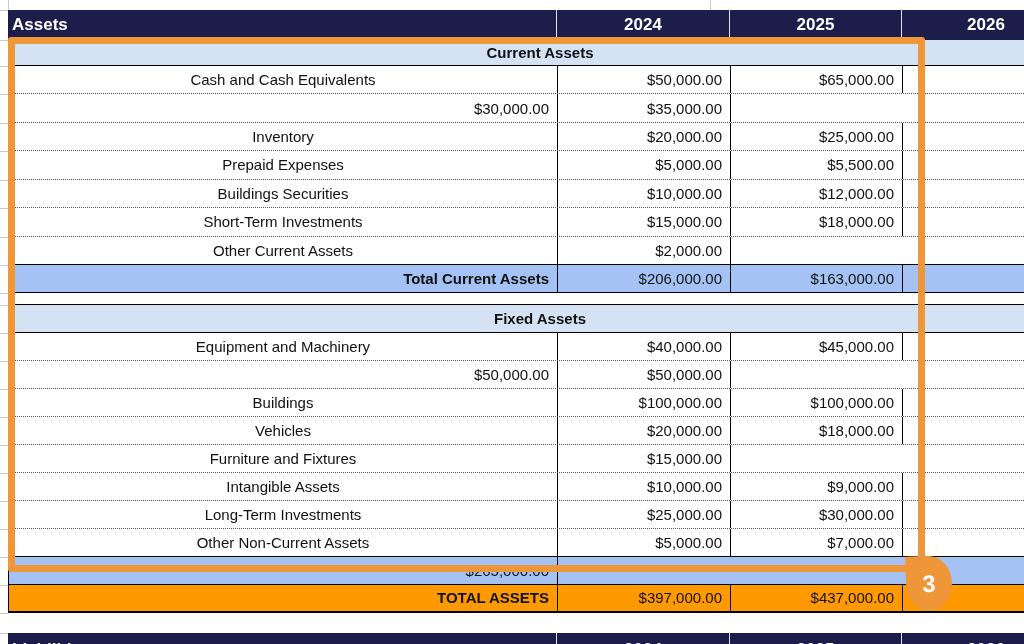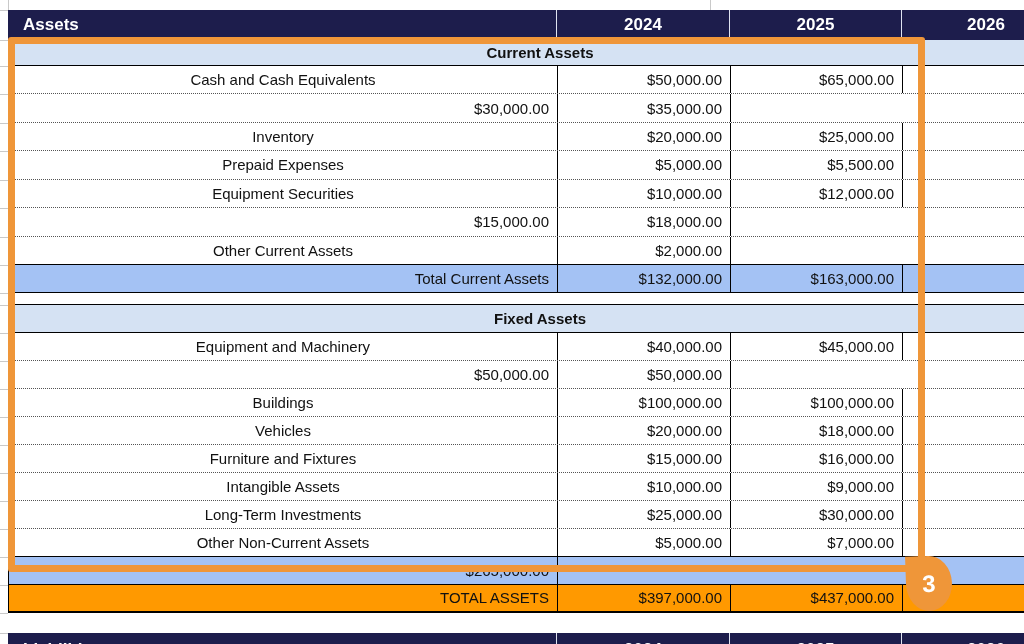--- a/index.html
+++ b/index.html
@@ -15,27 +15,27 @@
   .vline{position:absolute; width:1px; background:var(--grid);}
   .tick{position:absolute; left:0; width:8px; height:1px; background:var(--grid);}
   
   .tbl{position:absolute; left:8px; top:10px; width:1062px;}
   .grid{display:grid; grid-template-columns:549px 173px 172px 168px; box-sizing:border-box;}
   .row{box-sizing:border-box; border-left:1px solid #000;}
   .cell{box-sizing:border-box; display:flex; align-items:center; overflow:hidden; white-space:nowrap;}
   .cell.cb{border-right:1px solid #000;}
   .center{justify-content:center;}
   .right{justify-content:flex-end; padding-right:8px;}
-  .bold{font-weight:normal;}
+  .bold{font-weight:bold;}
   .fs15{font-size:15px;}
   
   .hdr{height:30px; background:var(--navy); color:#fff; font-weight:bold; font-size:17px;}
   .hdr .cell{border-right:1px solid #dfe3f0;}
   .hdr .cell:last-child{border-right:none;}
-  .hdr .hlabel{padding-left:15px;}
+  .hdr .hlabel{padding-left:4px;}
   .hdr .hyear{justify-content:center;}
   .r-sechdr{background:var(--sec); border-bottom:1px solid #000;}
   .r-sechdr .cell{grid-column:1 / -1; font-weight:bold; font-size:15px; justify-content:center;}
   .r-data{border-bottom:1px dotted #555; background:#fff;}
   .r-data.lastrow{border-bottom:1px solid #000;}
   .r-total{background:var(--tot); border-bottom:1px solid #000;}
   .r-grand{background:var(--grand); border-bottom:2px solid #000;}
   .r-gap{background:#fff; border-bottom:1px solid #000;}
   .r-gap.nob{border-bottom:none;}
   
@@ -111,38 +111,39 @@
           <div class="cell fs15 right cb">$25,000.00</div>
           <div class="cell fs15 right"></div>
         </div>
         <div class="grid row r-data" style="height: 28.43px;">
           <div class="cell fs15 center cb">Prepaid Expenses</div>
           <div class="cell fs15 right cb">$5,000.00</div>
           <div class="cell fs15 right cb">$5,500.00</div>
           <div class="cell fs15 right"></div>
         </div>
         <div class="grid row r-data" style="height: 28.43px;">
-          <div class="cell fs15 center cb">Equipment Securities</div>
+          <div class="cell fs15 center cb">Buildings Securities</div>
           <div class="cell fs15 right cb">$10,000.00</div>
           <div class="cell fs15 right cb">$12,000.00</div>
           <div class="cell fs15 right"></div>
         </div>
         <div class="grid row r-data" style="height: 28.43px;">
+          <div class="cell fs15 center cb">Short-Term Investments</div>
           <div class="cell fs15 right cb">$15,000.00</div>
           <div class="cell fs15 right cb">$18,000.00</div>
           <div class="cell fs15 right"></div>
         </div>
         <div class="grid row r-data lastrow" style="height: 28.43px;">
           <div class="cell fs15 center cb">Other Current Assets</div>
           <div class="cell fs15 right cb">$2,000.00</div>
           <div class="cell fs15 right"></div>
         </div>
         <div class="grid row r-total" style="height: 28px;">
           <div class="cell fs15 right bold cb">Total Current Assets</div>
-          <div class="cell fs15 right cb">$132,000.00</div>
+          <div class="cell fs15 right cb">$206,000.00</div>
           <div class="cell fs15 right cb">$163,000.00</div>
           <div class="cell fs15 right"></div>
         </div>
         <div class="grid row r-gap" style="height: 12px;"></div>
         <div class="grid row r-sechdr" style="height: 28px;">
           <div class="cell fs15 ">Fixed Assets</div>
         </div>
         <div class="grid row r-data" style="height: 28px;">
           <div class="cell fs15 center cb">Equipment and Machinery</div>
           <div class="cell fs15 right cb">$40,000.00</div>
@@ -162,21 +163,20 @@
         </div>
         <div class="grid row r-data" style="height: 28px;">
           <div class="cell fs15 center cb">Vehicles</div>
           <div class="cell fs15 right cb">$20,000.00</div>
           <div class="cell fs15 right cb">$18,000.00</div>
           <div class="cell fs15 right"></div>
         </div>
         <div class="grid row r-data" style="height: 28px;">
           <div class="cell fs15 center cb">Furniture and Fixtures</div>
           <div class="cell fs15 right cb">$15,000.00</div>
-          <div class="cell fs15 right cb">$16,000.00</div>
           <div class="cell fs15 right"></div>
         </div>
         <div class="grid row r-data" style="height: 28px;">
           <div class="cell fs15 center cb">Intangible Assets</div>
           <div class="cell fs15 right cb">$10,000.00</div>
           <div class="cell fs15 right cb">$9,000.00</div>
           <div class="cell fs15 right"></div>
         </div>
         <div class="grid row r-data" style="height: 28px;">
           <div class="cell fs15 center cb">Long-Term Investments</div>

